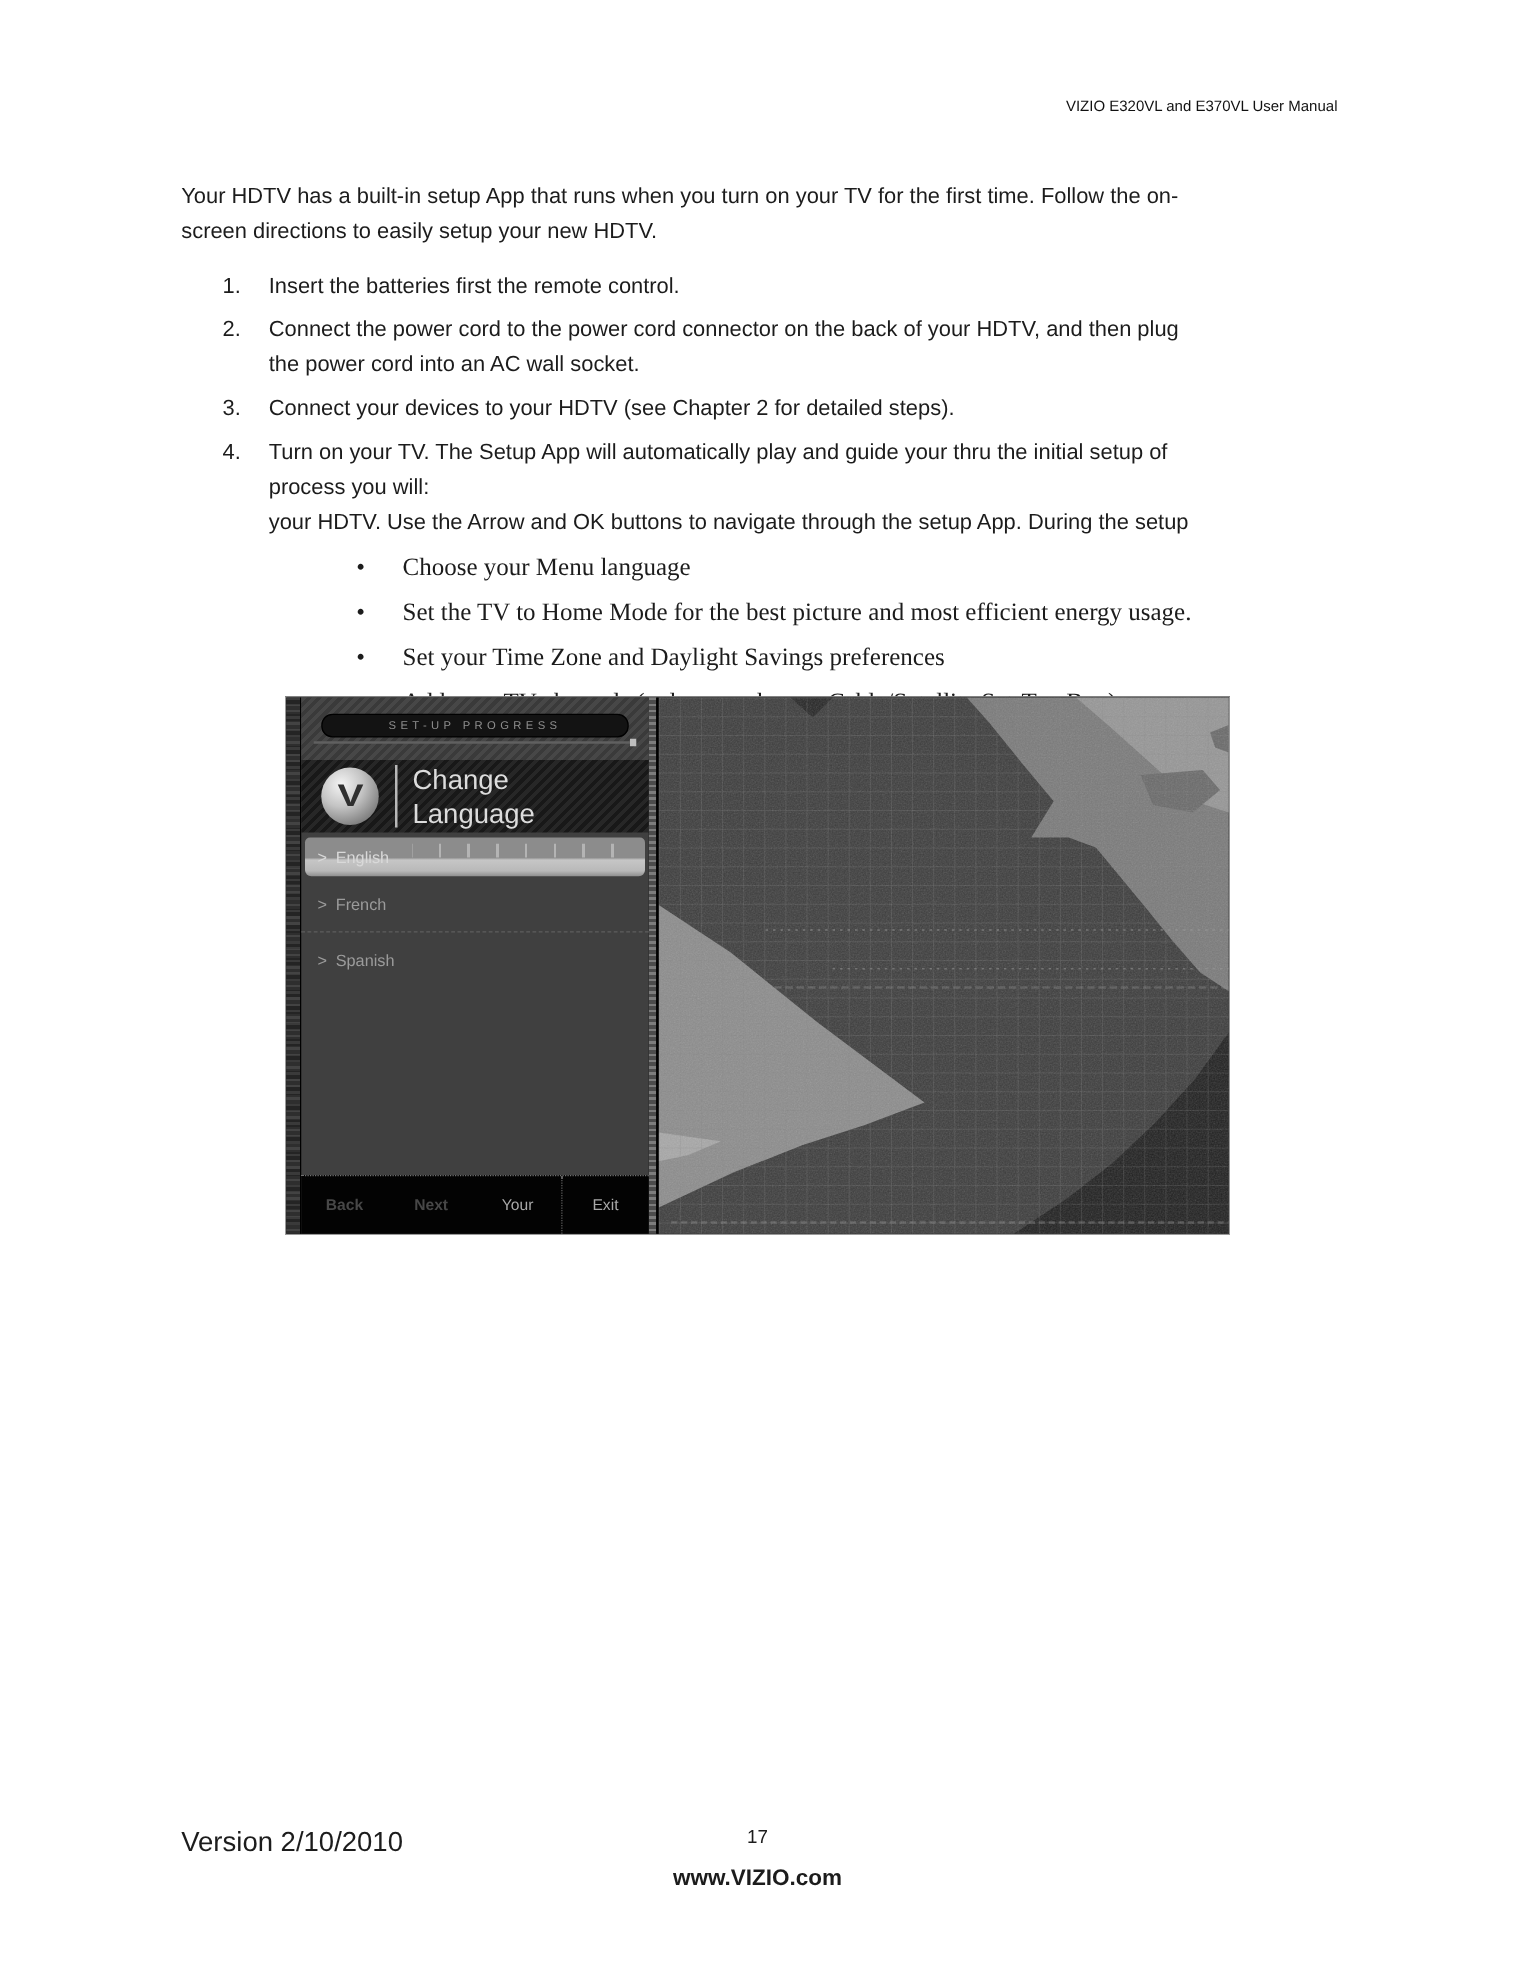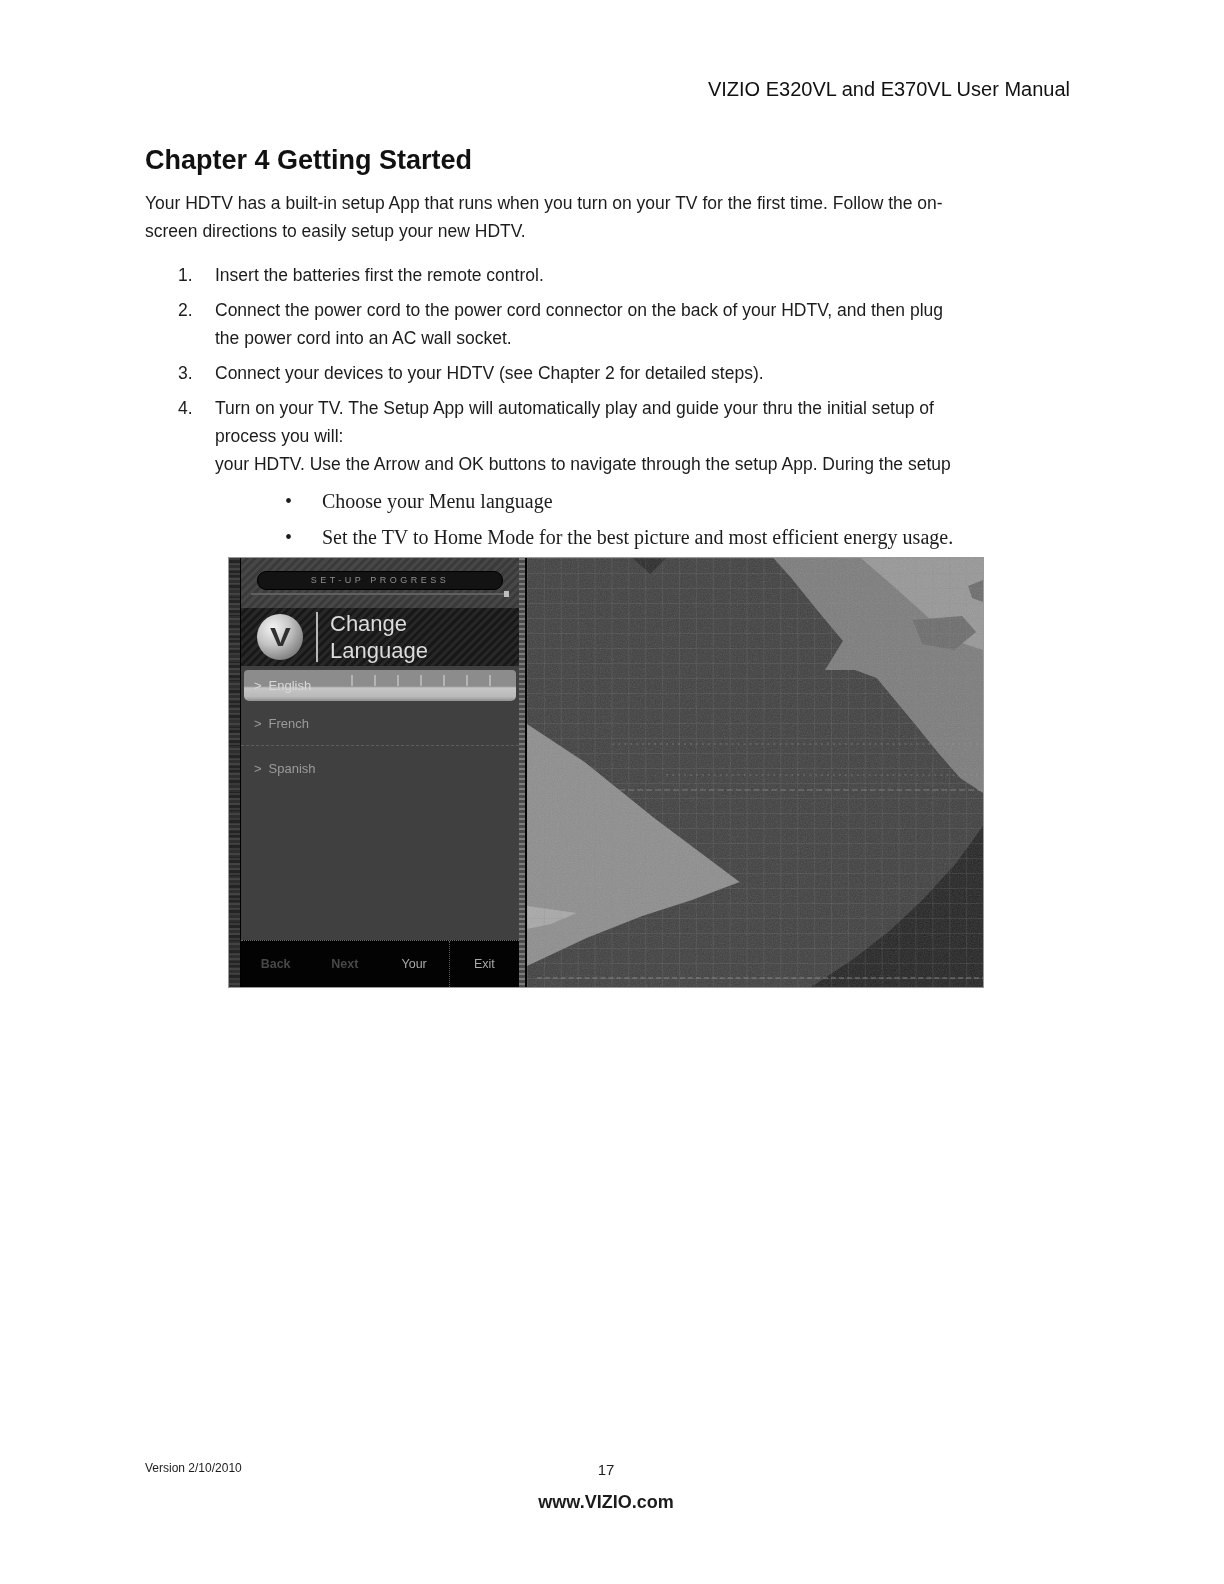--- a/index.html
+++ b/index.html
@@ -2,21 +2,21 @@
 <html><head>
 <meta charset="utf-8">
 <style>
   html,body { margin:0; padding:0; background:#ffffff; }
   .page {
     position:relative; width:1224px; height:1584px; background:#ffffff;
     font-family:"Liberation Sans", sans-serif; color:#1c1c1c; overflow:hidden;
   }
   .doc-header {
     position:absolute; top:78px; left:145px; width:925px;
-    text-align:right; font-size:20px; color:#111;
+    text-align:right; font-size:12px; color:#111;
   }
   .main { position:absolute; top:142px; left:145px; width:940px; }
   .chapter-title { font-size:27px; font-weight:bold; margin:3px 0 13px 0; color:#111; }
   .intro { font-size:17.5px; line-height:1.62; }
   .block-line { display:block; }
   ol.steps { list-style:none; margin:15px 0 0 0; padding:0; }
   ol.steps > li { display:flex; margin:0 0 7px 0; font-size:17.5px; line-height:1.6; }
   .step-num { flex:0 0 37px; margin-left:33px; }
   .step-lines { flex:1; }
   ul.subs { list-style:none; margin:7px 0 0 0; padding:0; }
@@ -87,33 +87,32 @@
   .p-btn.vsep { border-left:1px dotted #5e5e5e; }
   .panel-map-gap {
     flex:0 0 6px;
     background:repeating-linear-gradient(180deg, #7d7d7d 0 2px, #4c4c4c 2px 5px);
     border-right:2px solid #000;
   }
   .map { flex:1 1 auto; position:relative; background:#3e3e3e; }
   .map svg { position:absolute; inset:0; width:100%; height:100%; }
 
   
-  .footer-version { position:absolute; top:1461px; left:145px; font-size:12px; }
+  .footer-version { position:absolute; top:1461px; left:145px; font-size:22px; }
   .footer-pagenum { position:absolute; top:1461px; left:0; width:1212px; text-align:center; font-size:15px; }
   .footer-site { position:absolute; top:1492px; left:0; width:1212px; text-align:center; font-size:18px; font-weight:bold; }
 </style>
 </head>
 <body>
 
 <div class="page">
 
   <div class="doc-header">VIZIO E320VL and E370VL User Manual</div>
 
   <div class="main">
-    <div class="chapter-title">Chapter 4 Getting Started</div>
 
     <div class="intro">
       <span class="block-line">Your HDTV has a built-in setup App that runs when you turn on your TV for the first time. Follow the on-</span>
       <span class="block-line">screen directions to easily setup your new HDTV.</span>
     </div>
 
     <ol class="steps">
       <li>
         <span class="step-num">1.</span>
         <span class="step-lines">

